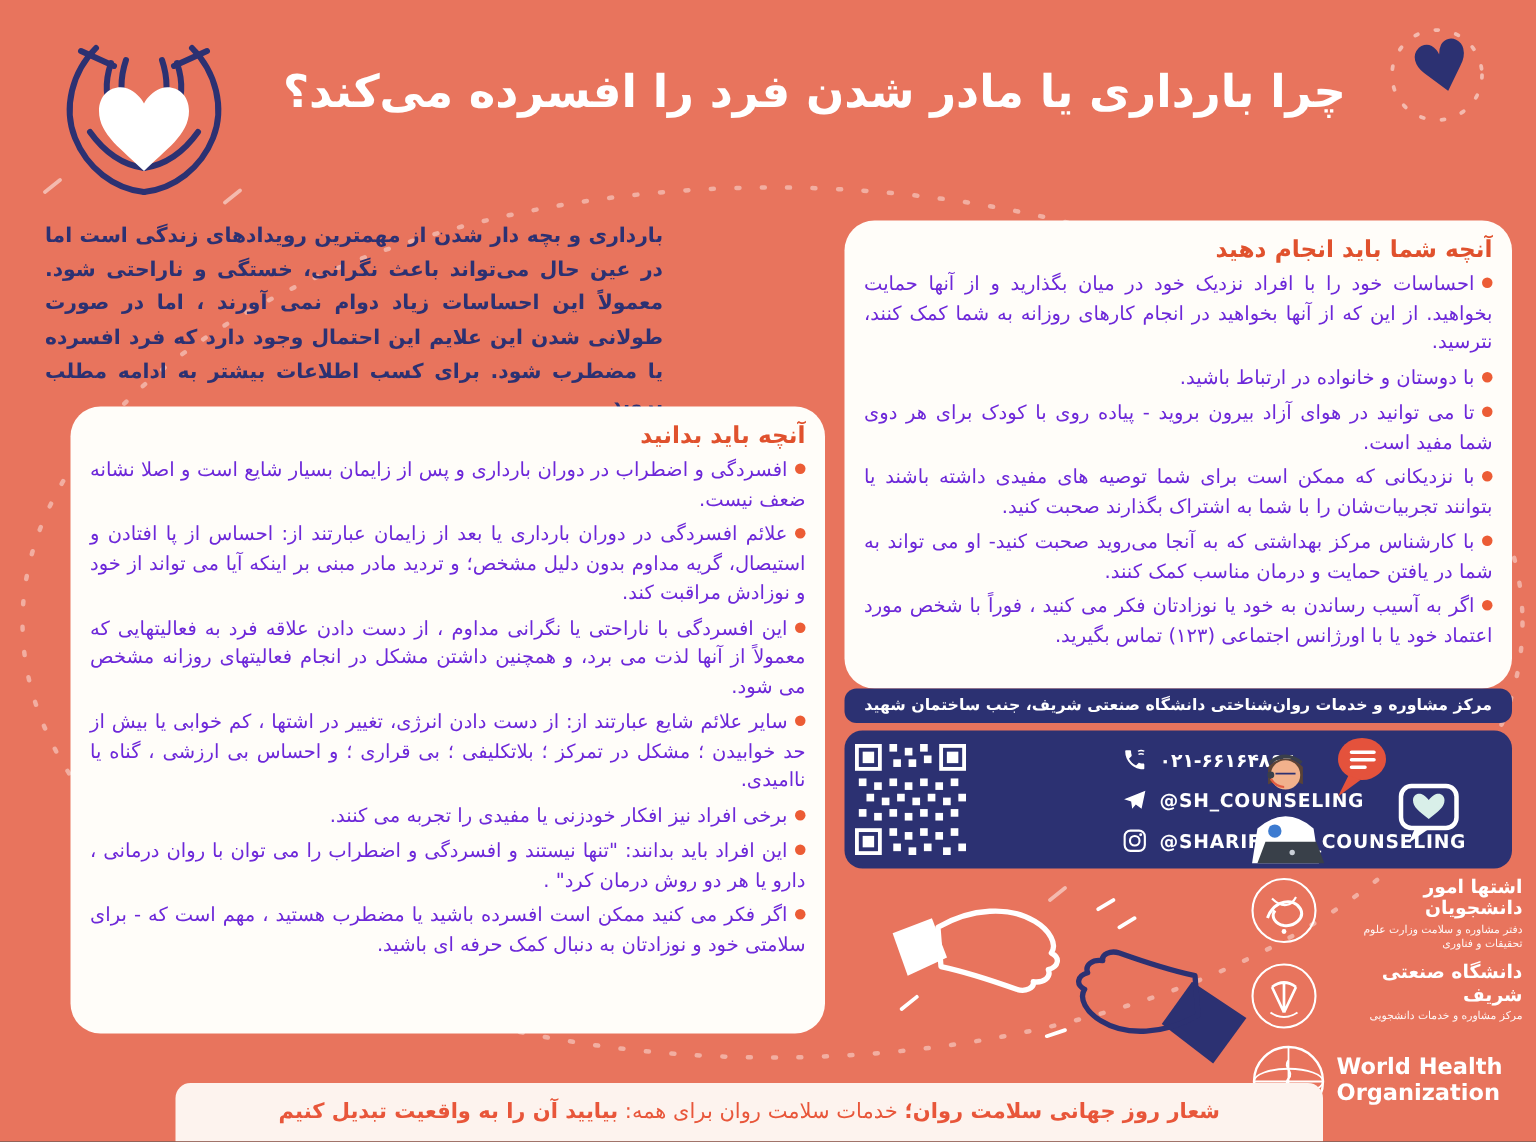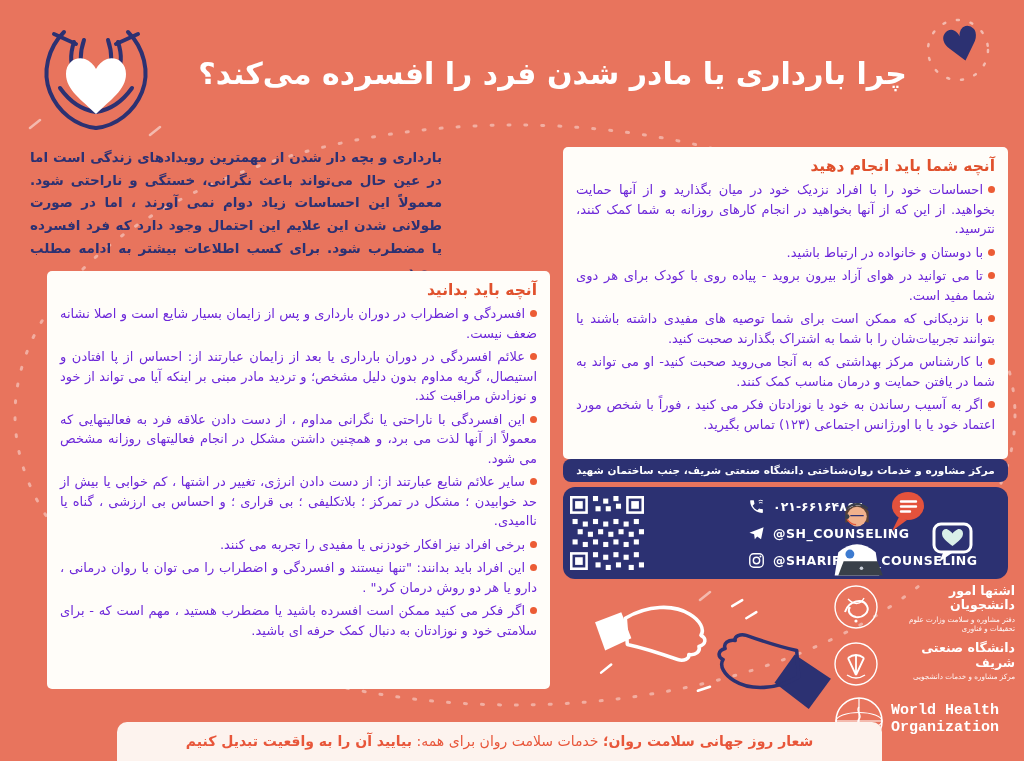--- a/index.html
+++ b/index.html
@@ -6,27 +6,27 @@
   .poster{position:relative;width:1024px;height:761px;background:#E8745D;overflow:hidden;
           font-family:"DejaVu Sans","Liberation Sans",sans-serif;direction:rtl;}
   svg{display:block;}
   .abs{position:absolute;}
 
   .deco{position:absolute;inset:0;pointer-events:none;}
 
   .hands{left:26px;top:14px;width:140px;height:140px;}
   .heart-tr{right:42px;top:22px;font-size:46px;color:#2C3172;transform:rotate(-14deg);line-height:1;}
 
-  .title{left:148px;top:56px;width:728px;text-align:right;color:#FFFFFF;
+  .title{left:148px;top:44px;width:728px;text-align:center;color:#FFFFFF;
          font-size:30px;font-weight:bold;margin:0;letter-spacing:0;padding-left:31px;}
 
   .intro{left:30px;top:146px;width:412px;margin:0;color:#2C3172;font-weight:bold;
          font-size:13.5px;line-height:1.68;text-align:justify;}
 
-  .card{position:absolute;background:#FFFDF9;border-radius:5px;box-sizing:border-box;
+  .card{position:absolute;background:#FFFDF9;border-radius:20px;box-sizing:border-box;
         padding:8px 13px 6px;}
   .card-do{left:563px;top:147px;width:445px;height:312px;}
   .card-know{left:47px;top:271px;width:503px;height:418px;}
   .card h2{color:#E0512D;font-size:15.5px;margin:2px 0 5px;font-weight:bold;}
   .card ul{list-style:none;margin:0;padding:0;}
   .card li{color:#6d28d9;font-size:13px;line-height:1.5;text-align:justify;margin:0 0 4px;}
   .card li::before{content:"";display:inline-block;width:7px;height:7px;border-radius:50%;
         background:#EC5C35;margin-left:5px;vertical-align:1px;}
 
   .addr-strip{left:563px;top:459px;width:445px;height:23px;background:#2C3172;border-radius:8px;
@@ -41,21 +41,21 @@
   .person{position:absolute;left:262px;top:10px;width:64px;height:82px;}
   .bubble{position:absolute;left:324px;top:2px;width:40px;height:48px;}
   .heartchat{position:absolute;left:368px;top:34px;width:44px;height:42px;}
 
   .logos{left:833px;top:584px;width:182px;}
   .logo-row{display:flex;align-items:flex-start;gap:6px;direction:ltr;margin-bottom:8px;}
   .logo-emblem{flex:0 0 auto;}
   .logo-text{direction:rtl;text-align:right;color:#fff;flex:1;}
   .logo-text .t{font-size:12.5px;font-weight:bold;line-height:1.15;}
   .logo-text .s{font-size:7.2px;line-height:1.3;margin-top:2px;opacity:.95;}
-  .who-text{direction:ltr;text-align:left;color:#fff;font-size:15px;font-weight:bold;line-height:1.1;padding-top:8px;font-family:Liberation Mono, monospace;}
+  .who-text{direction:ltr;text-align:left;color:#fff;font-size:15px;font-weight:bold;line-height:1.1;padding-top:8px;}
 
   .handshake{left:578px;top:592px;width:268px;height:126px;}
 
   .slogan{left:117px;top:722px;width:765px;height:39px;background:#FDF3EE;border-radius:10px 10px 0 0;
           color:#E8563A;text-align:center;line-height:39px;font-size:14px;}
   .slogan b{font-weight:bold;}
 </style>
 </head>
 <body>
 

